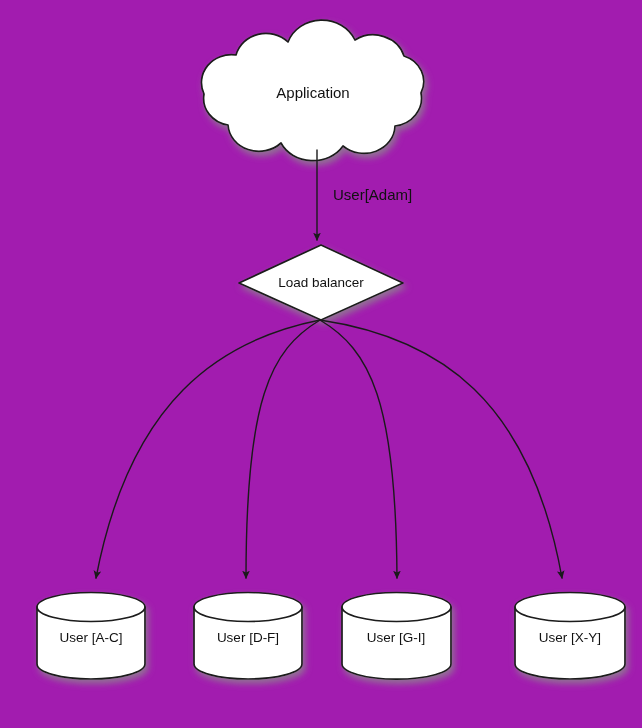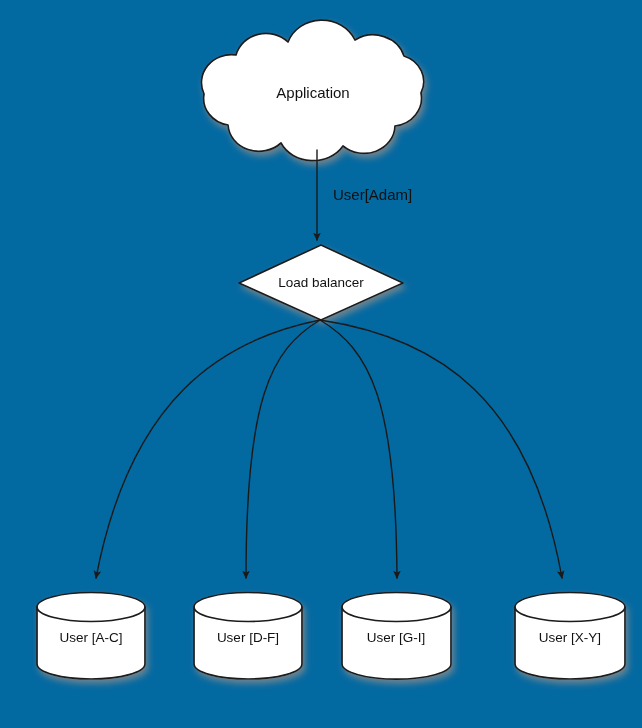--- a/index.html
+++ b/index.html
@@ -12,21 +12,21 @@
     width: 642px;
     height: 728px;
     font-family: "Liberation Sans", sans-serif;
     overflow: hidden;
     position: relative;
   }
   #diagram-root {
     position: relative;
     width: 642px;
     height: 728px;
-    background: #0369a1;
+    background: #a21caf;
   }
   svg#diagram-canvas {
     position: absolute;
     top: 0;
     left: 0;
     width: 642px;
     height: 728px;
     display: block;
   }
   .node-shape {

